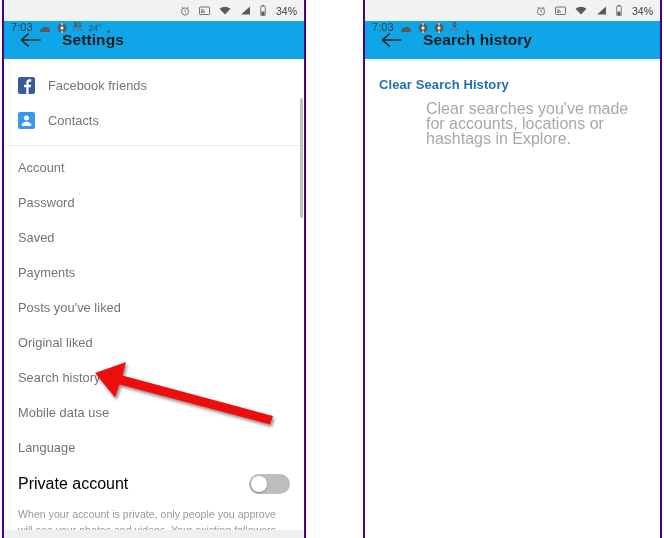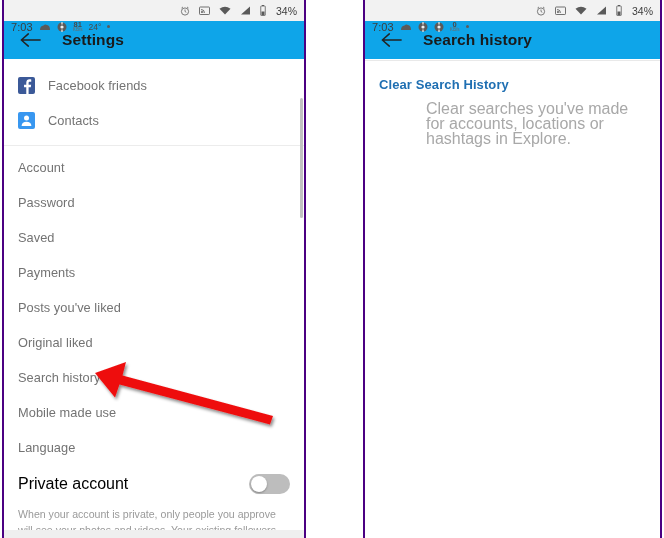--- a/index.html
+++ b/index.html
@@ -23,21 +23,21 @@
   .phone.right{ left:363px; width:299px; }
 
   
   .statusbar{
     height:21px; background:#f2f2f2;
     display:flex; align-items:center;
     padding:0 7px;
     font-size:10.5px; color:#4a4a4a;
     position:relative;
   }
-  .sb-left{ display:flex; align-items:center; gap:6px;margin-top:32px; }
+  .sb-left{ display:flex; align-items:flex-end; gap:6px;margin-top:32px; }
   .sb-right{ display:flex; align-items:center; gap:9px; margin-left:auto; }
   .sb-time{ font-size:11px; color:#3d3d3d; letter-spacing:.1px; }
   .sb-ico{ display:inline-block; color:#5a5a5a; line-height:1; }
   .net-rate{ display:inline-flex; flex-direction:column; align-items:center; line-height:.95; }
   .net-rate .n{ font-size:7.5px; font-weight:bold; color:#4a4a4a; }
   .net-rate .u{ font-size:4.6px; color:#6b6b6b; }
   .sb-temp{ font-size:8.5px; color:#4a4a4a; }
   .sb-dot{ width:3px;height:3px;border-radius:50%;background:#5a5a5a; display:inline-block; }
   .sb-pct{ font-size:10.5px; color:#3d3d3d; margin-left:1px; }
   svg.ic{ display:block; }
@@ -218,21 +218,21 @@
       <div class="row">
         <span class="label">Posts you've liked</span>
       </div>
       <div class="row">
         <span class="label">Original liked</span>
       </div>
       <div class="row">
         <span class="label">Search history</span>
       </div>
       <div class="row">
-        <span class="label">Mobile made use</span>
+        <span class="label">Mobile data use</span>
       </div>
       <div class="row">
         <span class="label">Language</span>
       </div>
 
       <div class="toggle-row">
         <span class="label">Private account</span>
         <span class="switch">
           <span class="knob"></span>
         </span>

